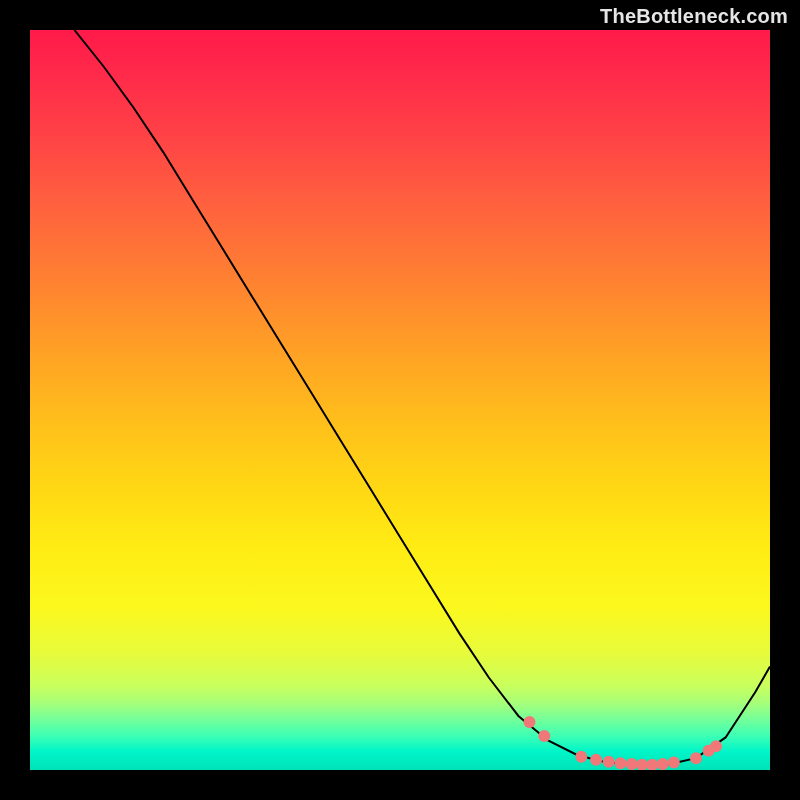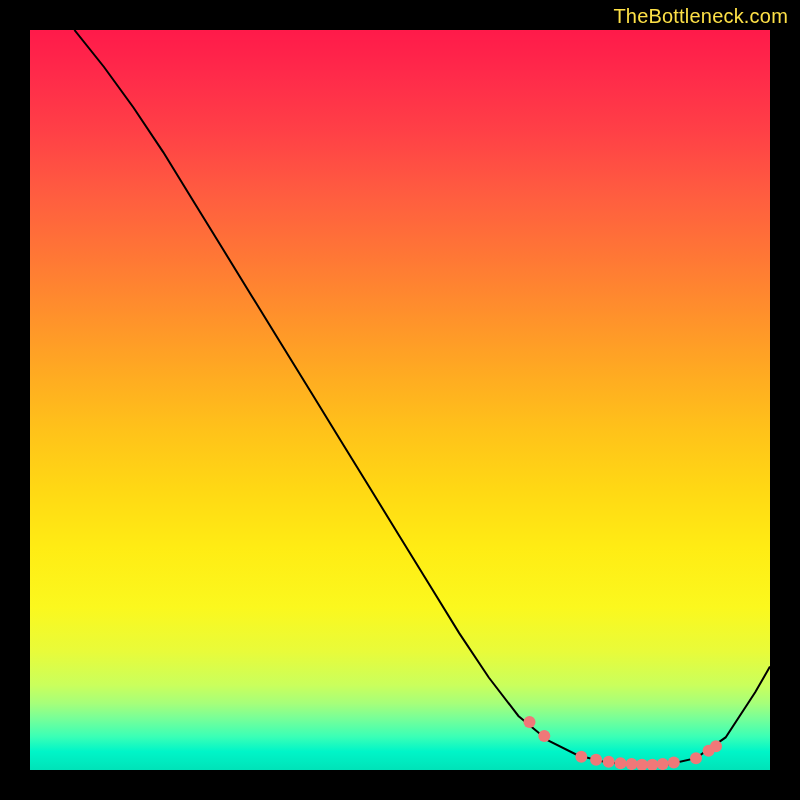--- a/index.html
+++ b/index.html
@@ -7,23 +7,23 @@
     width: 800px;
     height: 800px;
     background: #000;
     position: relative;
     font-family: Arial, sans-serif;
   }
   .watermark {
     position: absolute;
     top: 5px;
     right: 12px;
-    color: #fde047;
+    color: #e5e5e5;
     font-size: 20px;
-    font-weight: 400;
+    font-weight: 700;
     letter-spacing: 0.2px;
     z-index: 10;
     text-align: center;
   }
   .plot-area {
     position: absolute;
     left: 30px;
     top: 30px;
     width: 740px;
     height: 740px;

